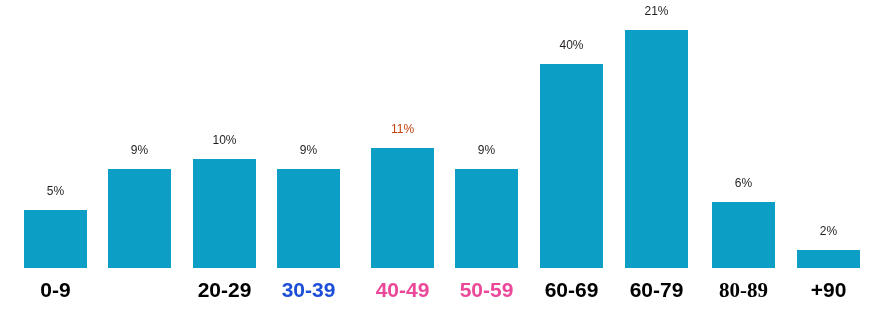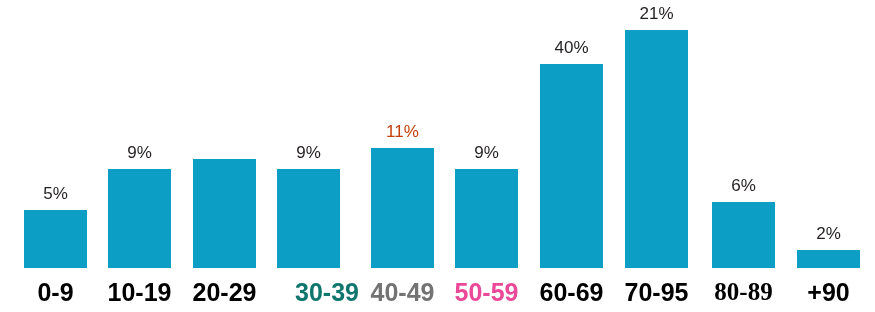--- a/index.html
+++ b/index.html
@@ -35,34 +35,34 @@
     left: 0;
     width: 63px;
     bottom: 44px; 
     background: #0c9ec4;
   }
   .value-label {
     position: absolute;
     left: -16px;
     width: 95px;
     text-align: center;
-    font-size: 17px;
+    font-size: 12px;
     font-weight: 400;
     color: #231f20;
     font-family: "Liberation Sans", sans-serif;
     letter-spacing: 0px;
     white-space: nowrap;
   }
   .cat-label {
     position: absolute;
     left: -19px;
     width: 101px;
     top: 278px;
     text-align: center;
-    font-size: 25px;
+    font-size: 21px;
     font-weight: bold;
     color: #000000;
     font-family: "Liberation Sans", sans-serif;
     white-space: nowrap;
   }
 </style>
 </head>
 <body>
 
 <div id="chart-root" style="background: rgb(255, 255, 255);">
@@ -70,56 +70,56 @@
 
     <div class="bar-group" style="left:24px;">
       <div class="value-label" style="top: 184px; color: rgb(35, 31, 32);">5%</div>
       <div class="bar" style="height: 58px; background: rgb(12, 158, 196);"></div>
       <div class="cat-label" style="color: rgb(0, 0, 0);">0-9</div>
     </div>
 
     <div class="bar-group" style="left:108px;">
       <div class="value-label" style="top: 143px; color: rgb(35, 31, 32);">9%</div>
       <div class="bar" style="height: 99px; background: rgb(12, 158, 196);"></div>
-      <div class="cat-label" style="color: rgb(0, 0, 0);">10-19</div>
     </div>
 
     <div class="bar-group" style="left:193px;">
+      <div class="value-label" style="top: 133px; color: rgb(35, 31, 32);">10%</div>
       <div class="bar" style="height: 109px; background: rgb(12, 158, 196);"></div>
       <div class="cat-label" style="color: rgb(0, 0, 0);">20-29</div>
     </div>
 
     <div class="bar-group" style="left:277px;">
       <div class="value-label" style="top: 143px; color: rgb(35, 31, 32);">9%</div>
       <div class="bar" style="height: 99px; background: rgb(12, 158, 196);"></div>
-      <div class="cat-label" style="color: #0f766e; text-align: right;">30-39</div>
+      <div class="cat-label" style="color: #1d4ed8;">30-39</div>
     </div>
 
     <div class="bar-group" style="left:371px;">
       <div class="value-label" style="top: 122px; color: #c2410c;">11%</div>
       <div class="bar" style="height: 120px; background: rgb(12, 158, 196);"></div>
-      <div class="cat-label" style="color: #737373;">40-49</div>
+      <div class="cat-label" style="color: #ec4899;">40-49</div>
     </div>
 
     <div class="bar-group" style="left:455px;">
       <div class="value-label" style="top: 143px; color: rgb(35, 31, 32);">9%</div>
       <div class="bar" style="height: 99px; background: rgb(12, 158, 196);"></div>
       <div class="cat-label" style="color: #ec4899;">50-59</div>
     </div>
 
     <div class="bar-group" style="left:540px;">
       <div class="value-label" style="top: 38px; color: rgb(35, 31, 32);">40%</div>
       <div class="bar" style="height: 204px; background: rgb(12, 158, 196);"></div>
       <div class="cat-label" style="color: rgb(0, 0, 0); text-align: center;">60-69</div>
     </div>
 
     <div class="bar-group" style="left:625px;">
       <div class="value-label" style="top: 4px; color: rgb(35, 31, 32);">21%</div>
       <div class="bar" style="height: 238px; background: rgb(12, 158, 196);"></div>
-      <div class="cat-label" style="color: rgb(0, 0, 0);">70-95</div>
+      <div class="cat-label" style="color: rgb(0, 0, 0);">60-79</div>
     </div>
 
     <div class="bar-group" style="left:712px;">
       <div class="value-label" style="top: 176px; color: rgb(35, 31, 32);">6%</div>
       <div class="bar" style="height: 66px; background: rgb(12, 158, 196);"></div>
       <div class="cat-label" style="color: rgb(0, 0, 0); font-family: Liberation Serif, serif;">80-89</div>
     </div>
 
     <div class="bar-group" style="left:797px;">
       <div class="value-label" style="top: 224px; color: rgb(35, 31, 32);">2%</div>

